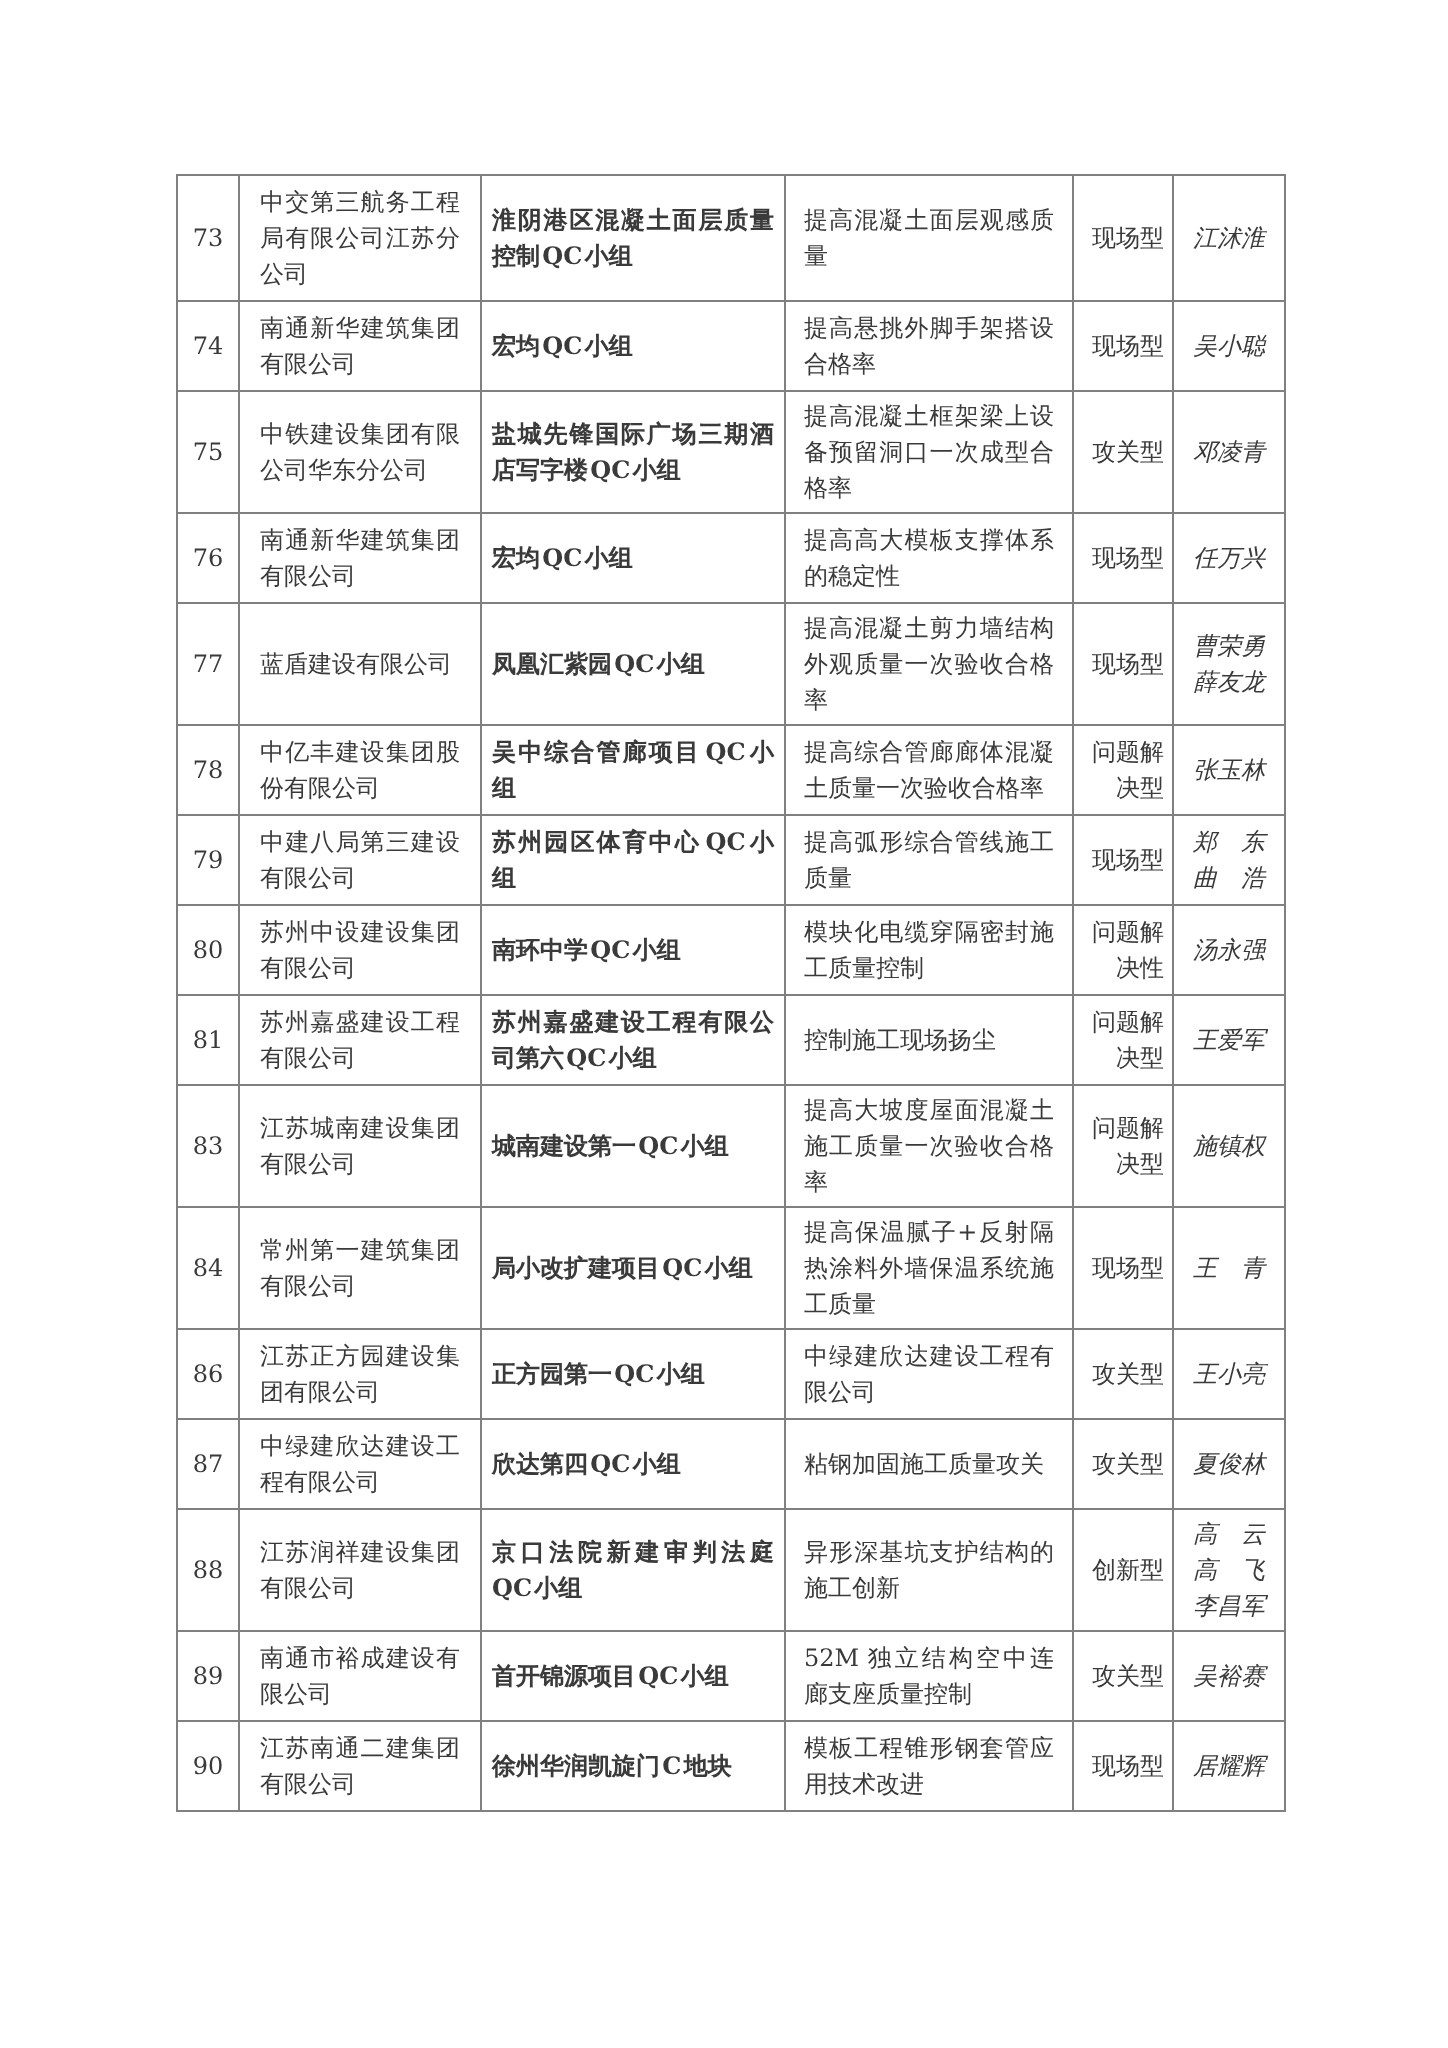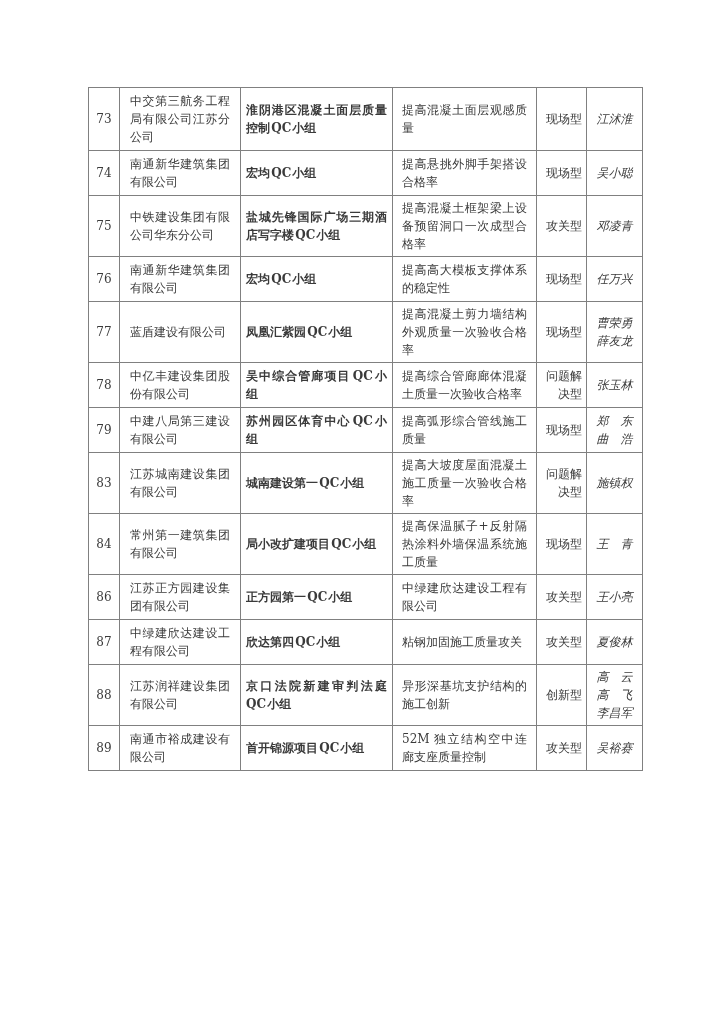--- a/index.html
+++ b/index.html
@@ -147,20 +147,40 @@
     <td class="c-company">中建八局第三建设有限公司</td>
     <td class="c-group">苏州园区体育中心 QC 小组</td>
     <td class="c-topic">提高弧形综合管线施工质量</td>
     <td class="c-type">现场型</td>
     <td class="c-names">
             <div class="name-line">郑　东</div>
             <div class="name-line">曲　浩</div>
           </td>
   </tr>
         <tr>
+    <td class="c-no">80</td>
+    <td class="c-company">苏州中设建设集团有限公司</td>
+    <td class="c-group">南环中学 QC 小组</td>
+    <td class="c-topic">模块化电缆穿隔密封施工质量控制</td>
+    <td class="c-type">问题解决性</td>
+    <td class="c-names">
+            <div class="name-line">汤永强</div>
+          </td>
+  </tr>
+        <tr>
+    <td class="c-no">81</td>
+    <td class="c-company">苏州嘉盛建设工程有限公司</td>
+    <td class="c-group">苏州嘉盛建设工程有限公司第六 QC 小组</td>
+    <td class="c-topic">控制施工现场扬尘</td>
+    <td class="c-type">问题解决型</td>
+    <td class="c-names">
+            <div class="name-line">王爱军</div>
+          </td>
+  </tr>
+        <tr>
     <td class="c-no">83</td>
     <td class="c-company">江苏城南建设集团有限公司</td>
     <td class="c-group">城南建设第一 QC 小组</td>
     <td class="c-topic">提高大坡度屋面混凝土施工质量一次验收合格率</td>
     <td class="c-type">问题解决型</td>
     <td class="c-names">
             <div class="name-line">施镇权</div>
           </td>
   </tr>
         <tr>
@@ -208,15 +228,25 @@
         <tr>
     <td class="c-no">89</td>
     <td class="c-company">南通市裕成建设有限公司</td>
     <td class="c-group">首开锦源项目 QC 小组</td>
     <td class="c-topic">52M 独立结构空中连廊支座质量控制</td>
     <td class="c-type">攻关型</td>
     <td class="c-names">
             <div class="name-line">吴裕赛</div>
           </td>
   </tr>
+        <tr>
+    <td class="c-no">90</td>
+    <td class="c-company">江苏南通二建集团有限公司</td>
+    <td class="c-group">徐州华润凯旋门 C 地块</td>
+    <td class="c-topic">模板工程锥形钢套管应用技术改进</td>
+    <td class="c-type">现场型</td>
+    <td class="c-names">
+            <div class="name-line">居耀辉</div>
+          </td>
+  </tr>
       </tbody>
   </table>
 </div>
 
 </body></html>

